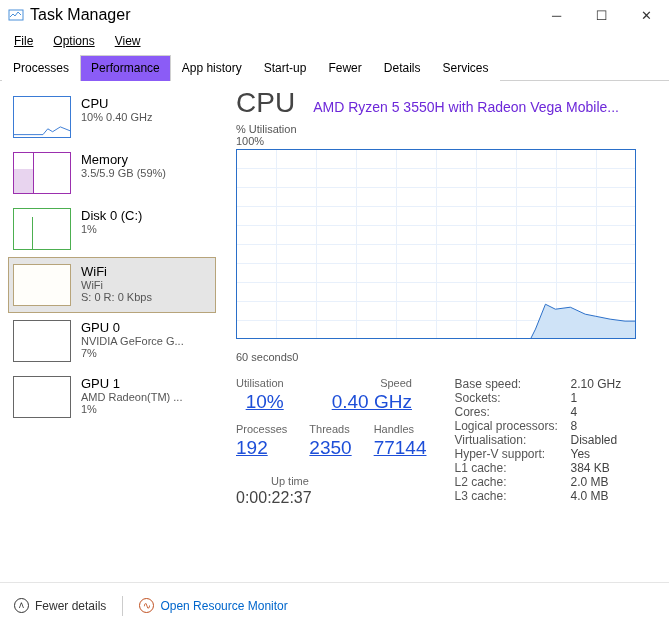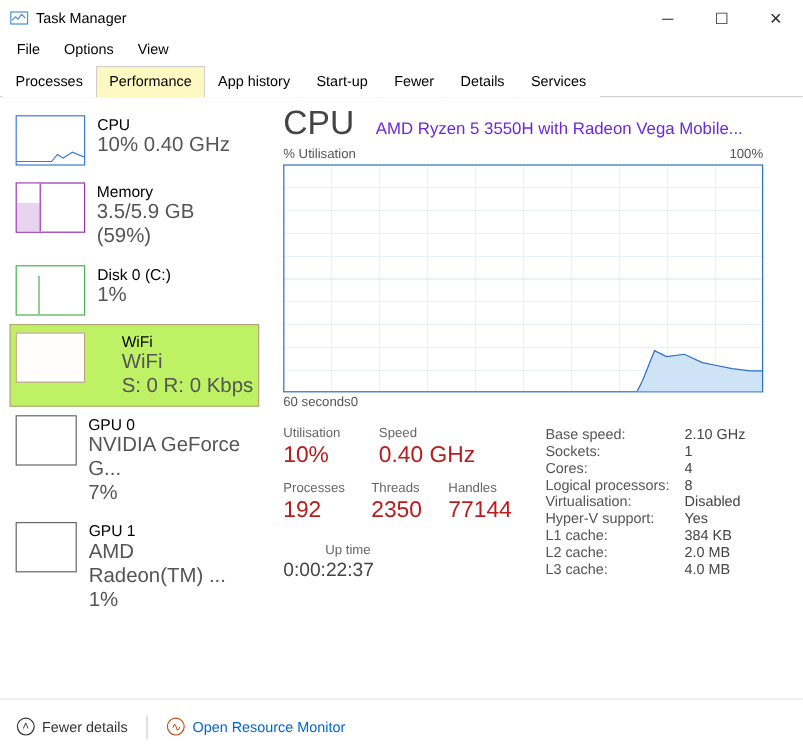--- a/index.html
+++ b/index.html
@@ -1,62 +1,62 @@
 <!DOCTYPE html>
 <html><head>
 <meta charset="utf-8">
 <style>
   * { box-sizing: border-box; margin: 0; padding: 0; font-family: "Segoe UI", sans-serif; }
   body { background: #fff; width: 669px; height: 628px; overflow: hidden; position: relative; }
 
   .titlebar { height: 30px; display: flex; align-items: center; padding-left: 8px; border-bottom: 0 solid transparent; }
   .titlebar .icon { width: 16px; height: 16px; margin-right: 6px; }
-  .titlebar .title { font-size: 12px; color: #000; flex: 1; }
+  .titlebar .title { font-size: 16px; color: #000; flex: 1; }
   .winctl { display: flex; }
   .winctl div { width: 45px; height: 30px; display: flex; align-items: center; justify-content: center; color: #333; font-size: 13px; font-family: "Segoe UI Symbol", sans-serif; }
 
-  .menubar { height: 22px; display: flex; align-items: center; padding-left: 6px; gap: 4px; }
+  .menubar { height: 22px; display: flex; align-items: center; padding-left: 6px; gap: 4px; text-decoration: underline; }
   .menubar span { font-size: 12px; color: #000; padding: 2px 8px; }
 
   .tabs { display: flex; border-bottom: 1px solid #d0d0d0; padding-left: 2px; margin-top: 2px; }
   .tab { font-size: 12px; padding: 5px 10px 6px 10px; border: 1px solid transparent; border-bottom: none; position: relative; top: 1px; background: #fff; color: #000; }
-  .tab.active { border-color: #d0d0d0; background: #fef9c3; }
+  .tab.active { border-color: #d0d0d0; background: #8b5cf6; }
   .tab:not(.active) { background: #fff; }
 
   .content { display: flex; height: 488px; }
   .sidebar { width: 216px; padding: 8px 0 0 8px; }
   .side-item { display: flex; align-items: flex-start; padding: 6px 4px; gap: 10px; border: 1px solid transparent; }
-  .side-item.selected { background: #bef264; border: 1px solid #b7a47a; justify-content: space-between; }
+  .side-item.selected { background: #e5e5e5; border: 1px solid #b7a47a; }
   .thumb { width: 58px; height: 42px; border: 1px solid #999; background: #fff; position: relative; overflow: hidden; }
   .thumb.cpu { border-color: #3a7bd5; }
   .thumb.mem { border-color: #9b2fae; }
   .thumb.disk { border-color: #4caf50; }
   .thumb.wifi { border-color: #b7a47a; background:#fffefa;}
   .thumb.gpu { border-color: #666; }
   .side-text .t1 { font-size: 13px; color: #000; }
-  .side-text .t2 { font-size: 17px; color: #555; }
+  .side-text .t2 { font-size: 11px; color: #555; }
 
   .mainpane { flex: 1; padding: 6px 10px 0 20px; }
   .headrow { display: flex; align-items: baseline; gap: 18px; margin-bottom: 4px; }
   .bigtitle { font-size: 28px; font-weight: 400; color: #444; }
   .subtitle { font-size: 14px; color: #6d28d9; white-space: nowrap; overflow: hidden; text-overflow: ellipsis; flex:1;}
 
-  .chart-labels { display: flex; justify-content: space-between; font-size: 11px; color: #555; margin-bottom: 2px; }
+  .chart-labels { display: flex; justify-content: space-between; font-size: 11px; color: #555; margin-bottom: 2px; flex-direction: column; }
   .chart { width: 400px; height: 190px; border: 1px solid #2a6fc9; position: relative; background:
     repeating-linear-gradient(to bottom, transparent 0, transparent 18px, #e8f0fb 18px, #e8f0fb 19px),
     repeating-linear-gradient(to right, transparent 0, transparent 39px, #e8f0fb 39px, #e8f0fb 40px);
     overflow:hidden;
   }
   .chart svg { position:absolute; inset:0; }
-  .chart-bottom-labels { display:flex; justify-content:flex-start; font-size:11px; color:#555; width:400px; margin-top:2px;}
+  .chart-bottom-labels { display:flex; justify-content:flex-start; font-size:11px; color:#555; width:400px; margin-top:12px;}
 
   .stats { display: flex; gap: 28px; margin-top: 14px; }
-  .statsL .row1 { display:flex; gap:32px; }
+  .statsL .row1 { display:flex; gap:48px;text-align:right; }
   .statsL .lbl { font-size: 11px; color: #666; }
-  .statsL .val { font-size: 19px; color: #b91c1c; margin-top:2px; margin-bottom:10px;}
+  .statsL .val { font-size: 19px; color: #1d4ed8; margin-top:2px; margin-bottom:10px;text-decoration:underline;}
   .statsL .row2 { display:flex; gap:22px; }
   .uptime-lbl{font-size:11px;color:#666; margin-top:6px;padding-left:35px;}
   .uptime-val{font-size:16px;color:#444;margin-top:2px;}
 
   .statsR { font-size: 12px; color: #444; }
   .statsR .r { display:flex; }
   .statsR .k { width: 116px; color:#555;}
   .statsR .v { }
 
   .footer { position:absolute; bottom:0; left:0; right:0; height:46px; border-top:1px solid #e5e5e5; display:flex; align-items:center; padding-left:14px; gap:16px; font-size:12px;}

